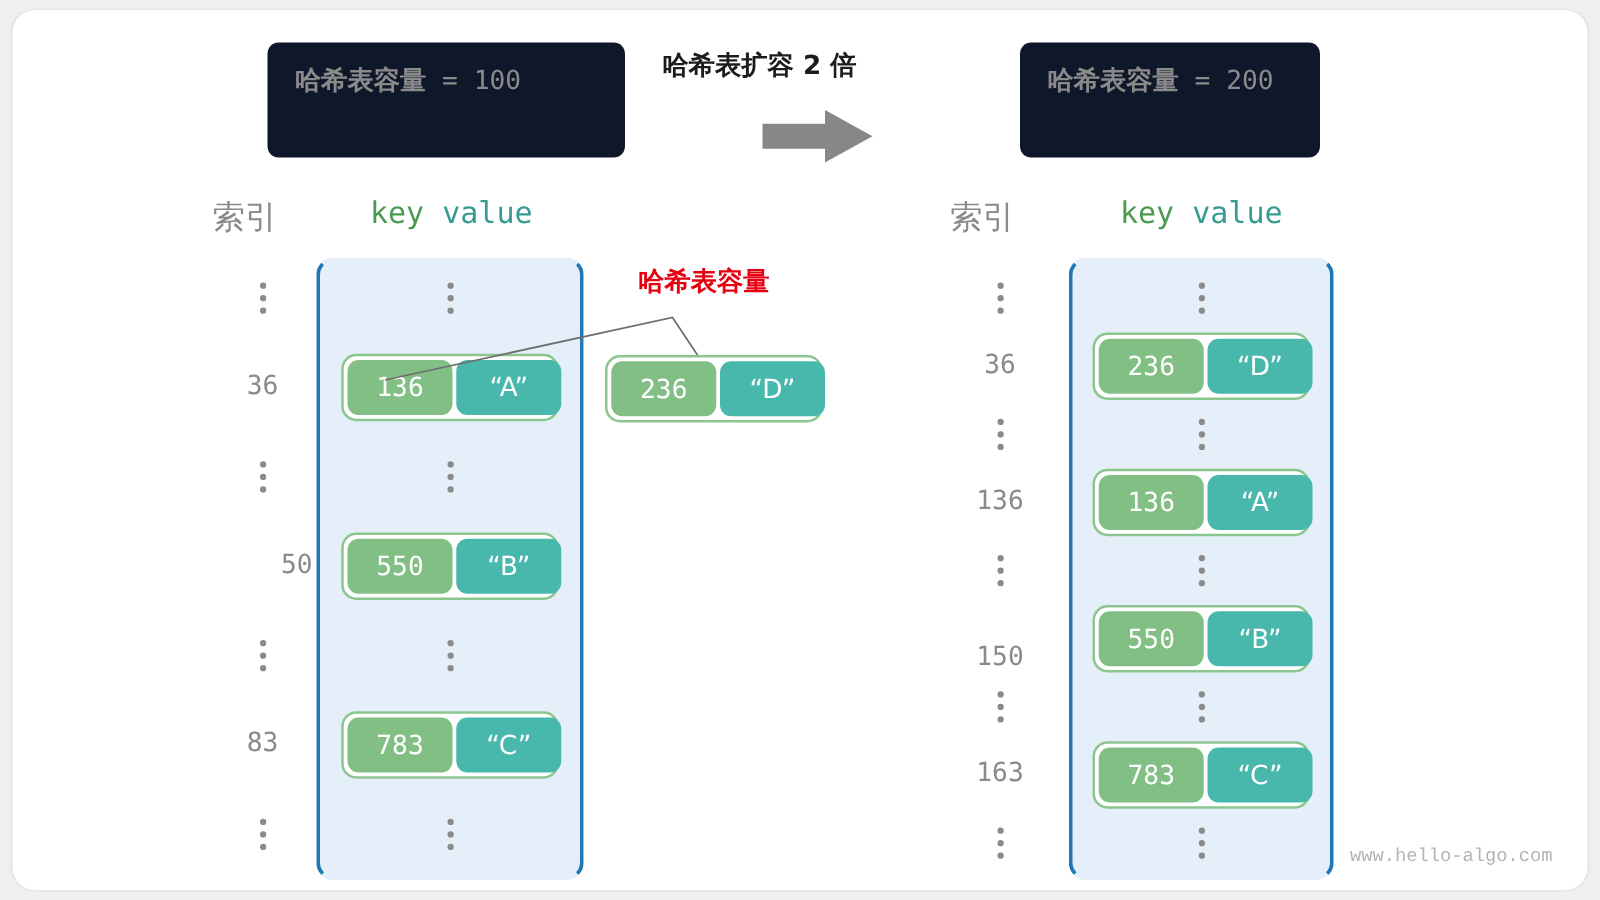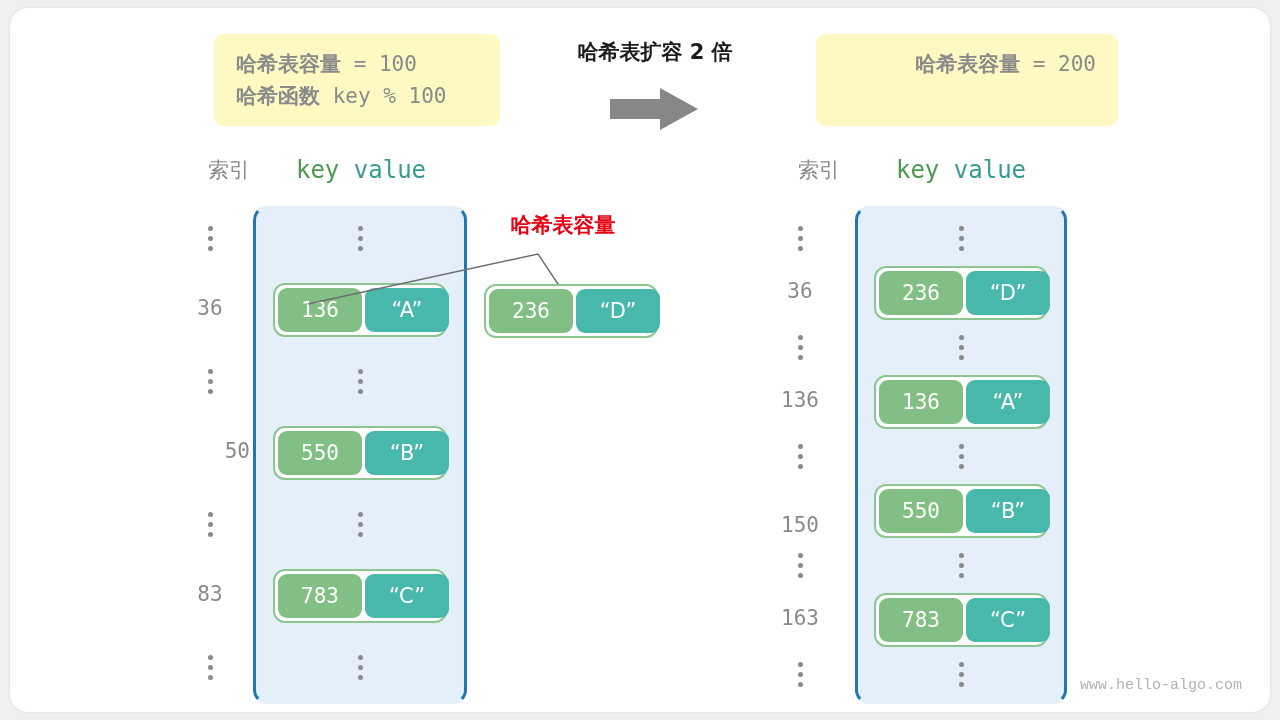--- a/index.html
+++ b/index.html
@@ -26,67 +26,66 @@
     width: 1260px;
     height: 704px;
     background: #ffffff;
     border-radius: 18px;
     box-shadow: 0 0 3px rgba(0,0,0,0.10);
   }
 
   
   .info-box {
     position: absolute;
-    background: #fef9c3;
+    background: #0f172a;
     border-radius: 9px;
     box-sizing: border-box;
     padding: 14px 22px 16px 22px;
   }
   .info-line {
     white-space: pre;
     font-size: 21px;
     line-height: 32px;
     color: #8a8a8a;
     font-family: "DejaVu Sans Mono", "Liberation Mono", monospace;
     font-weight: bold;
   }
   .info-line .mono {
     font-family: "DejaVu Sans Mono", "Liberation Mono", monospace;
     font-weight: normal;
   }
   #info-left  { left: 204px; top: 26px; width: 286px; height: 92px; }
-  #info-right { left: 806px; top: 26px; width: 302px; height: 92px; text-align: right; }
+  #info-right { left: 806px; top: 26px; width: 240px; height: 92px; }
 
   
   #center-title {
     position: absolute;
     left: 520px;
     top: 30px;
     width: 250px;
-    text-align: center;
     font-size: 21px;
     font-weight: bold;
     color: #1c1c1c;
     white-space: pre;
   }
   #arrow {
     position: absolute;
     left: 598px;
     top: 78px;
     width: 92px;
     height: 46px;
   }
 
   
   .col-head-index {
     position: absolute;
-    font-size: 21px;
+    font-size: 26px;
     color: #8a8a8a;
     white-space: pre;
-    text-align: right;
+    text-align: left;
   }
   .col-head-kv {
     position: absolute;
     font-size: 24px;
     white-space: pre;
     text-align: center;
     font-family: "DejaVu Sans Mono", "Liberation Mono", monospace;
   }
   .kv-key   { color: #4a9a4f; }
   .kv-value { color: #389b92; }
@@ -191,21 +190,20 @@
   }
 </style>
 </head>
 <body>
 
 <div id="page">
   <div class="card">
 
     <div class="info-box" id="info-left">
       <div class="info-line"><span>哈希表容量</span><span class="mono"> = 100</span></div>
-      <div class="info-line"><span>哈希函数</span><span class="mono"> key % 100</span></div>
     </div>
 
     <div id="center-title">哈希表扩容 2 倍</div>
     <svg id="arrow" viewBox="0 0 92 46">
       <polygon points="2,13 52,13 52,2 90,23 52,44 52,33 2,33" fill="#878787"></polygon>
     </svg>
 
     <div class="info-box" id="info-right">
       <div class="info-line"><span>哈希表容量</span><span class="mono"> = 200</span></div>
     </div>

